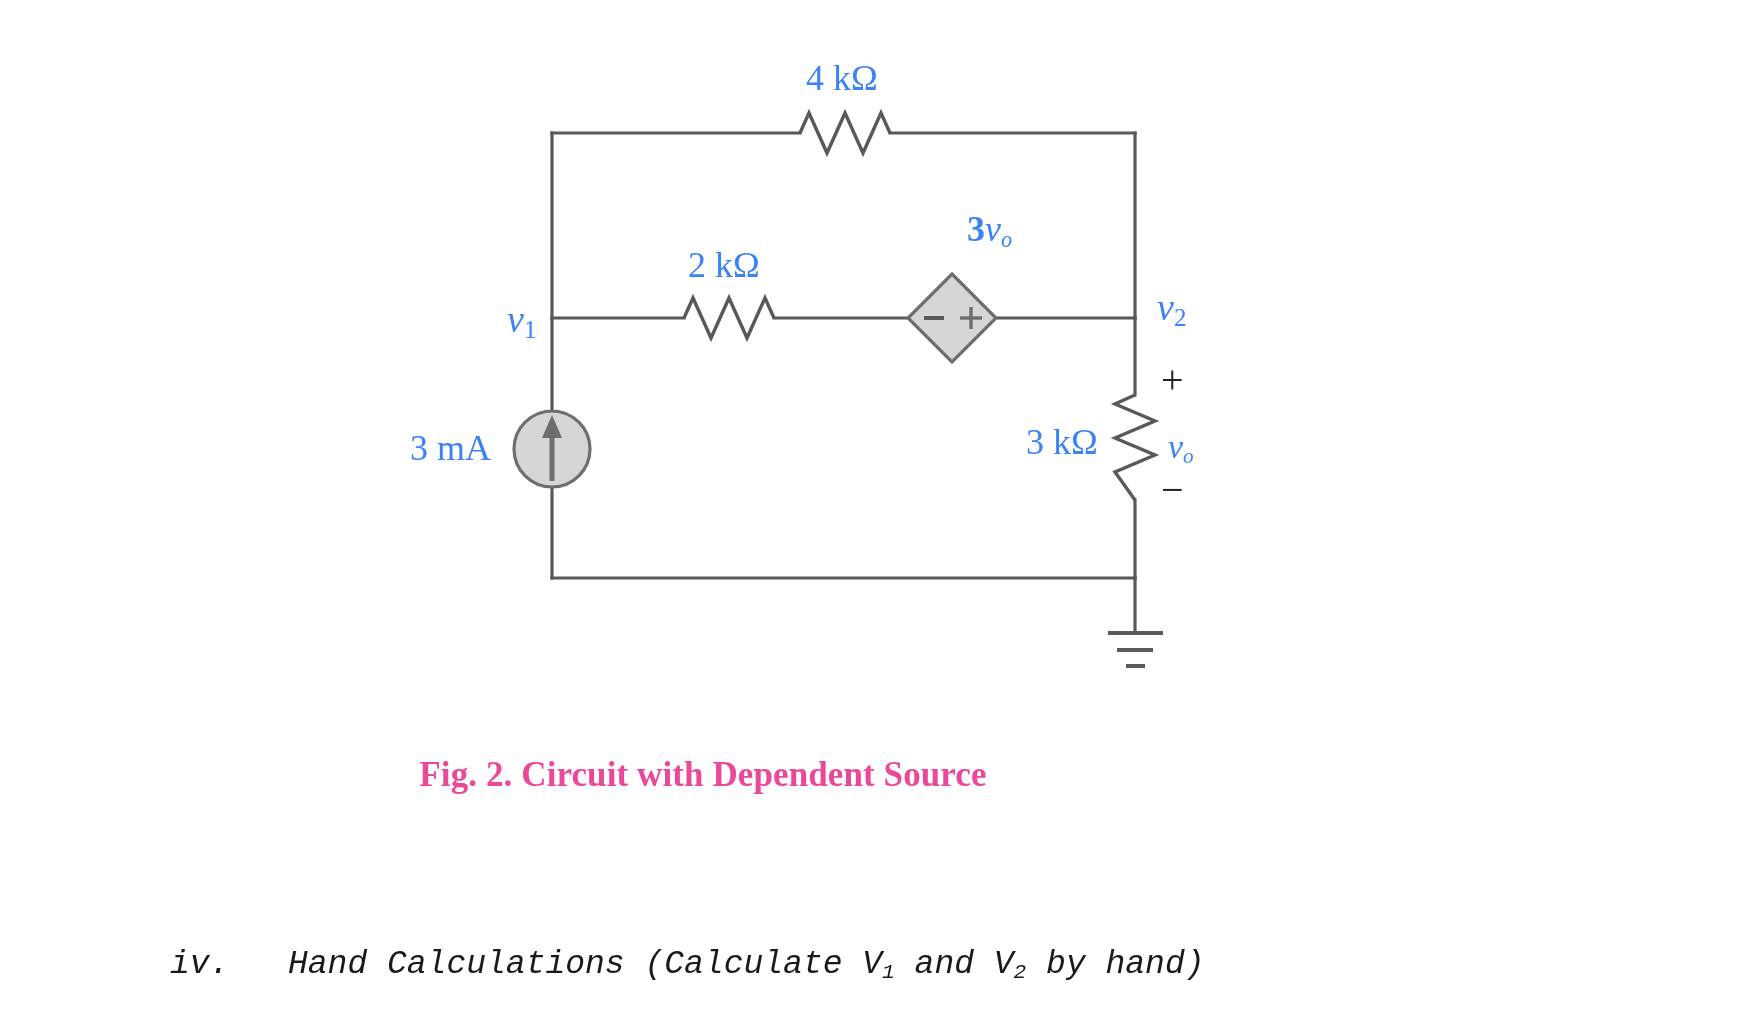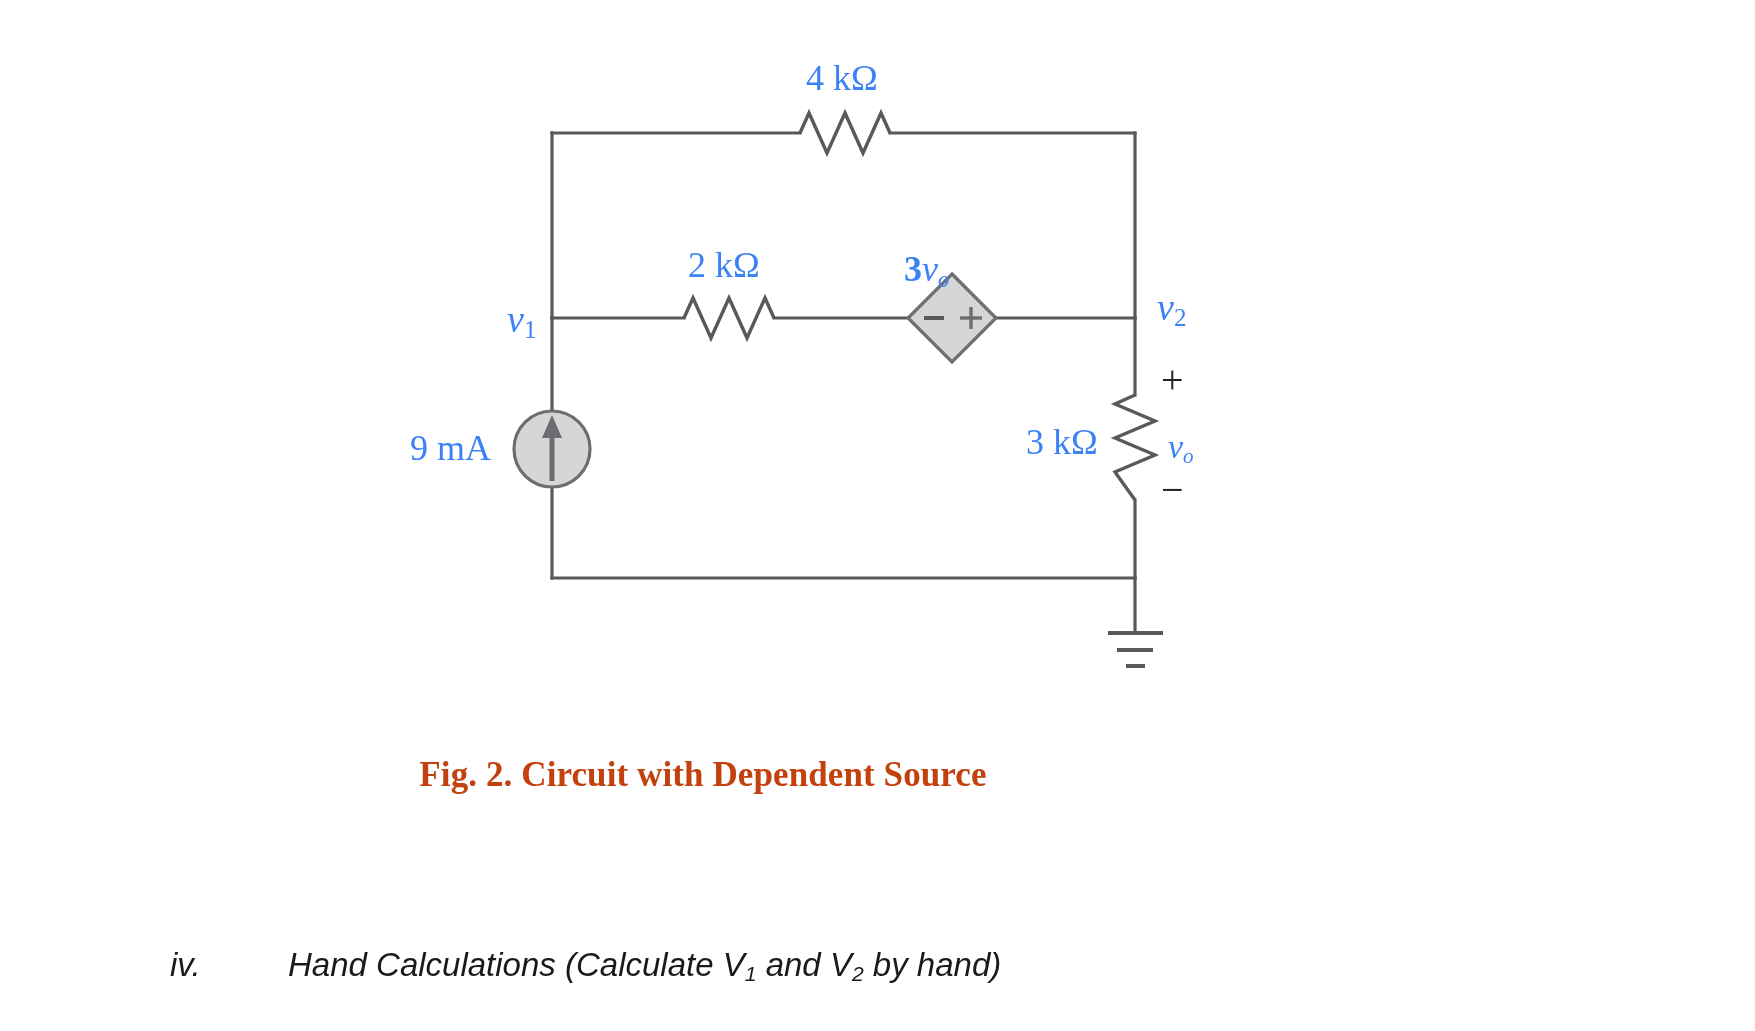--- a/index.html
+++ b/index.html
@@ -119,28 +119,28 @@
   }
   #figure-caption {
     position: absolute;
     left: 0;
     top: 755px;
     width: 1406px;
     text-align: center;
     font-family: "Liberation Serif", serif;
     font-size: 35px;
     font-weight: 700;
-    color: #c2410c;
+    color: #ec4899;
     letter-spacing: 0.1px;
   }
   #task-line {
     position: absolute;
     left: 170px;
     top: 946px;
-    font-family: Liberation Sans, sans-serif;
+    font-family: Liberation Mono, monospace;
     font-size: 33px;
     font-style: italic;
     color: #1a1a1a;
     white-space: nowrap;
   }
   #task-line .enum {
     display: inline-block;
     width: 118px;
   }
   #task-line sub {
@@ -197,23 +197,23 @@
       <line class="gnd-bar" x1="1126" y1="666" x2="1145" y2="666"></line>
 
     </svg>
 
     <div class="lbl lbl-value" style="left:806px; top:60px;">4 kΩ</div>
 
     <div class="lbl lbl-value" style="left:688px; top:247px;">2 kΩ</div>
 
     <div class="lbl lbl-value" style="left:1026px; top:424px;">3 kΩ</div>
 
-    <div class="lbl lbl-value" style="left:410px; top:430px;">9 mA</div>
-
-    <div class="lbl lbl-src" style="left:904px; top:211px;margin-top:40px;">
+    <div class="lbl lbl-value" style="left:410px; top:430px;">3 mA</div>
+
+    <div class="lbl lbl-src" style="left:967px; top:211px;">
       <span class="num">3</span><span class="var">v</span><sub>o</sub>
     </div>
 
     <div class="lbl lbl-node" style="left:507px; top:300px;">
       <span>v</span><sub>1</sub>
     </div>
 
     <div class="lbl lbl-node" style="left:1157px; top:288px;">
       <span>v</span><sub>2</sub>
     </div>

